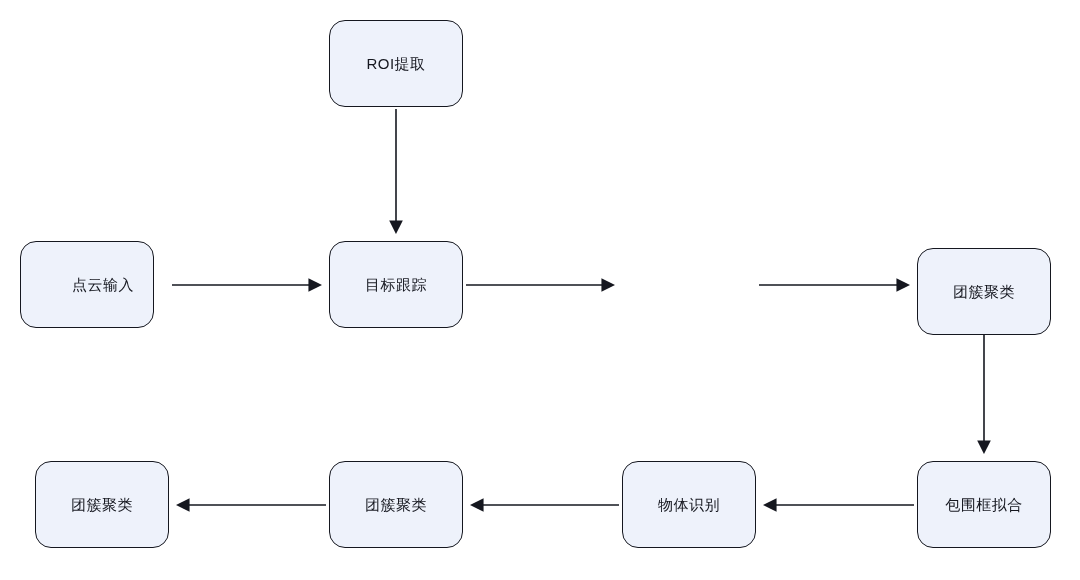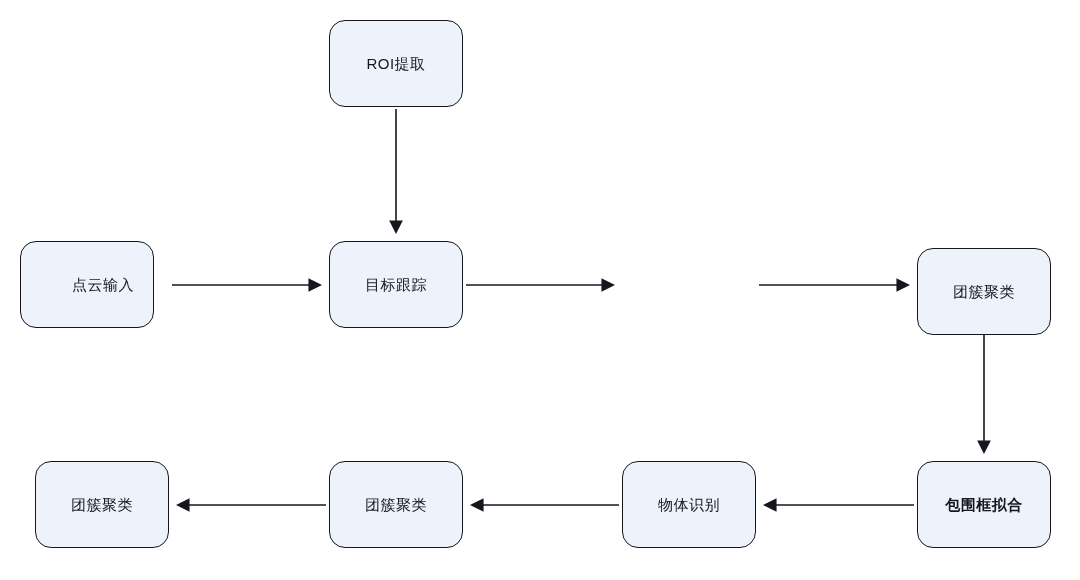--- a/index.html
+++ b/index.html
@@ -40,21 +40,21 @@
   }
   
   #node-roi    { left: 329px; top: 20px;  }
   #node-input  { left: 20px;  top: 241px; padding-left: 32px; }
   #node-filter { left: 329px; top: 241px; }
   #node-ground { left: 622px; top: 241px; }
   #node-cluster{ left: 917px; top: 241px; margin-top: 7px; }
   #node-motion { left: 35px;  top: 461px; }
   #node-track  { left: 329px; top: 461px; }
   #node-object { left: 622px; top: 461px; align-items: center; }
-  #node-bbox   { left: 917px; top: 461px; font-weight: bold; }
+  #node-bbox   { left: 917px; top: 461px; }
 </style>
 </head>
 <body>
 
 <div class="canvas">
 
   <svg class="edges" viewBox="0 0 1080 580" xmlns="http://www.w3.org/2000/svg">
     <defs>
       <marker id="arrowhead" viewBox="0 0 10 10" refX="8.5" refY="5" markerWidth="8.5" markerHeight="8.5" orient="auto-start-reverse">
         <path d="M 0 0 L 10 5 L 0 10 z" fill="#15171f"></path>

